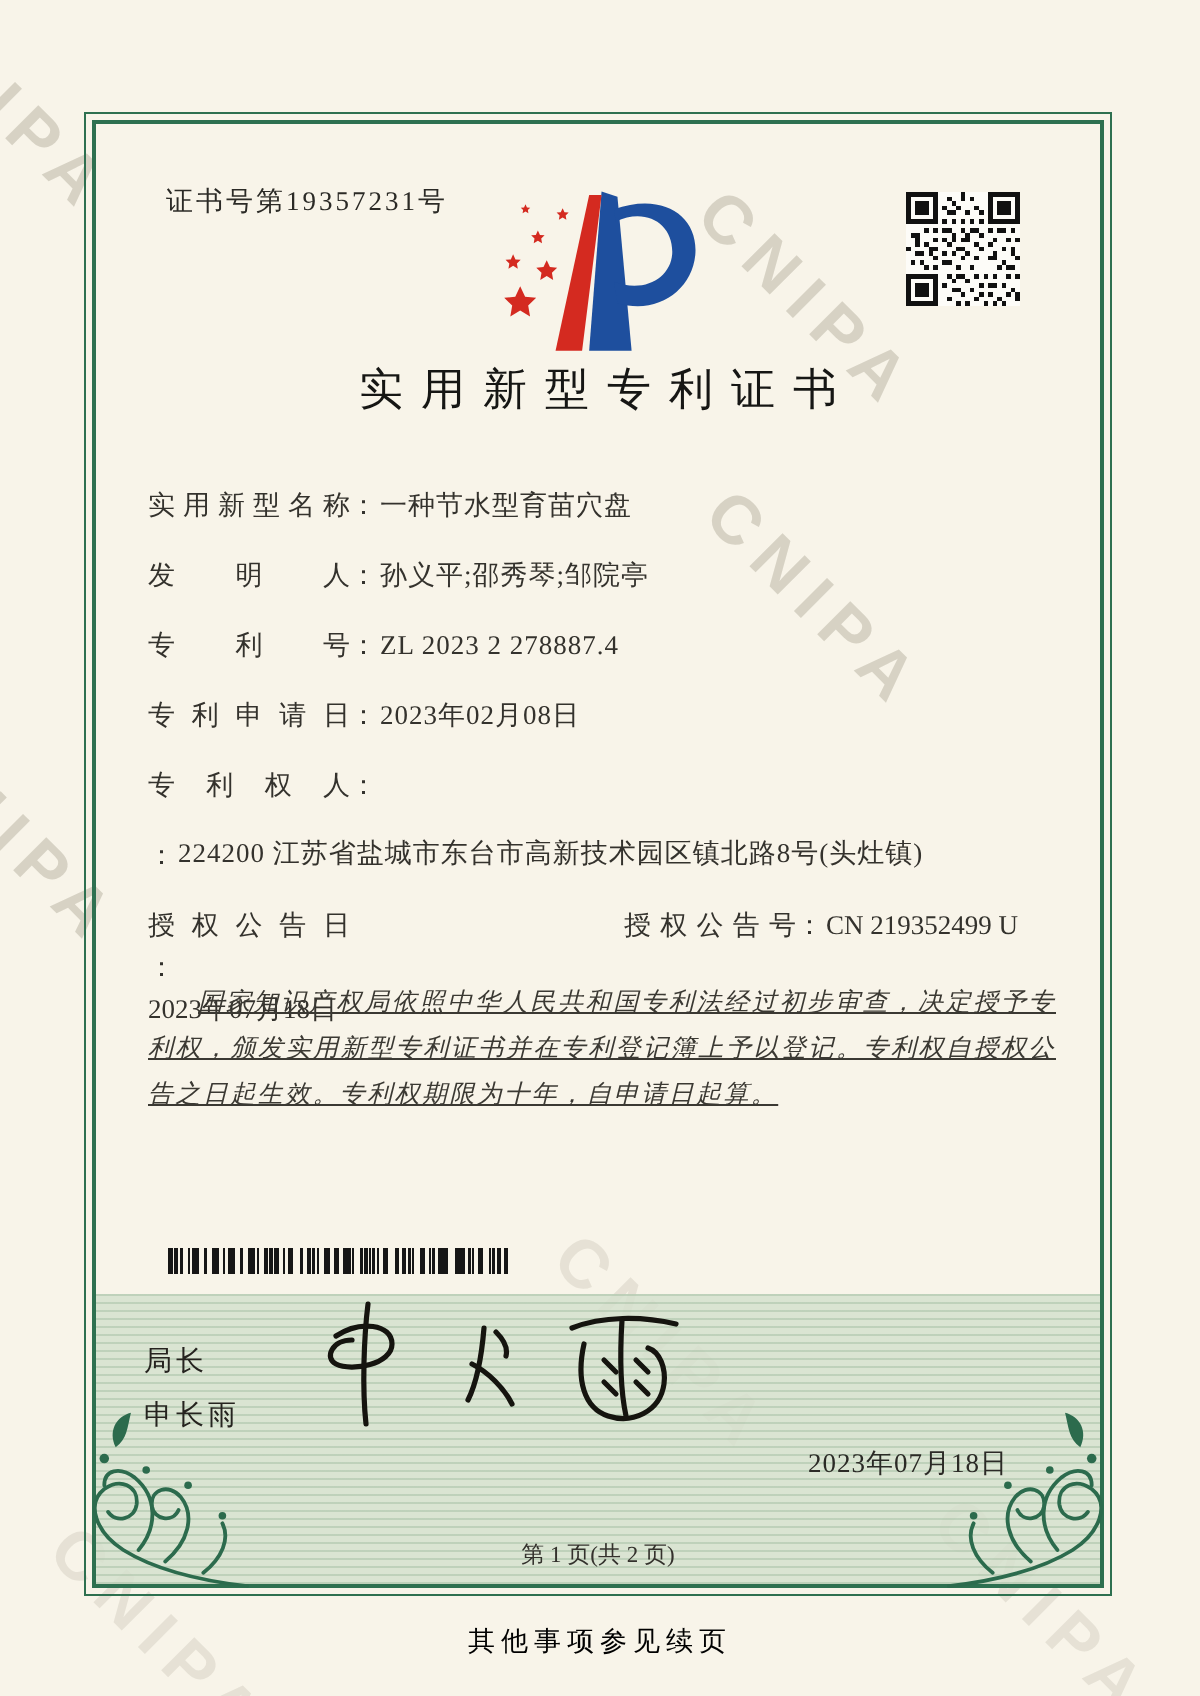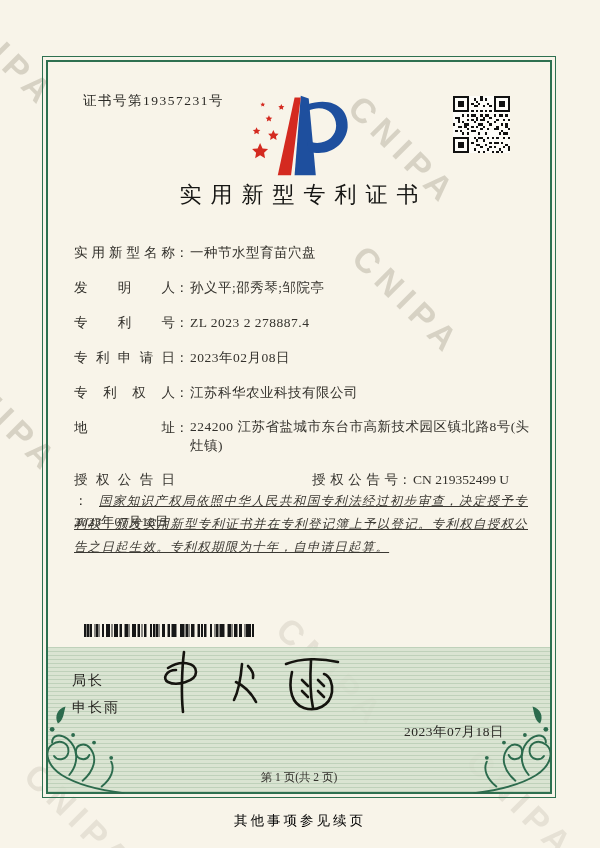--- a/index.html
+++ b/index.html
@@ -180,24 +180,22 @@
           <span class="fvalue">ZL 2023 2 278887.4</span>
       </div>
       <div class="frow">
         <span class="flabel">专利申请日</span>
           <span class="fcolon">：</span>
           <span class="fvalue">2023年02月08日</span>
       </div>
       <div class="frow">
         <span class="flabel">专利权人</span>
           <span class="fcolon">：</span>
-          <span class="fvalue">江苏科华农业科技有限公司</span>
-      </div>
-      <div class="frow">
-        <span class="flabel">地址</span>
+      </div>
+      <div class="frow">
           <span class="fcolon">：</span>
           <span class="fvalue addr-value">224200 江苏省盐城市东台市高新技术园区镇北路8号(头灶镇)</span>
       </div>
       <div class="frow grant-row">
         <span class="flabel">授权公告日</span>
           <span class="fcolon">：</span>
           <span>2023年07月18日</span>
         <span class="grant2">
           <span class="glabel">授权公告号</span>
             <span class="fcolon">：</span>

